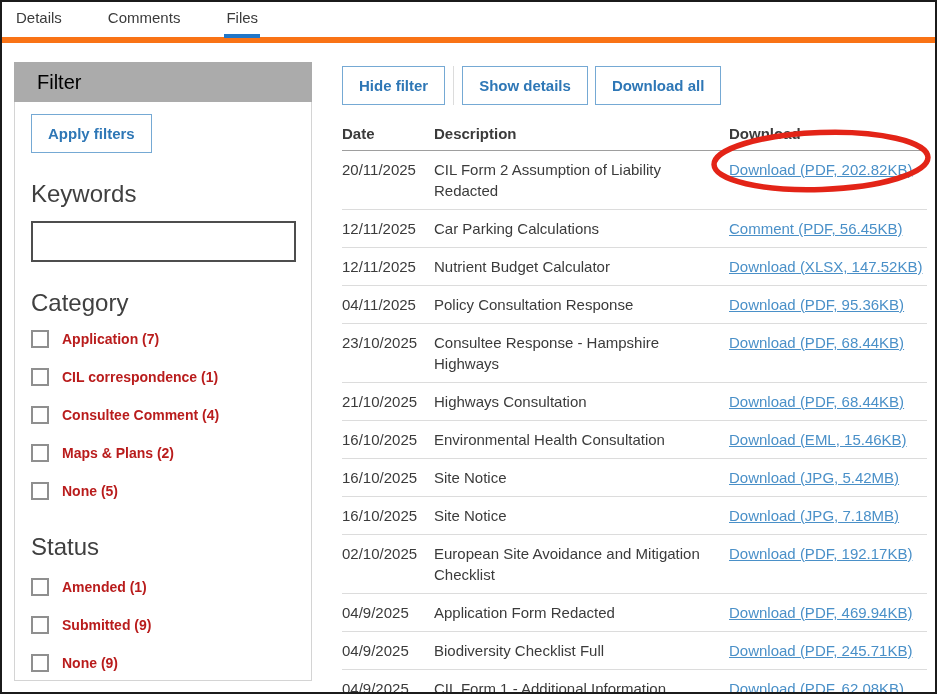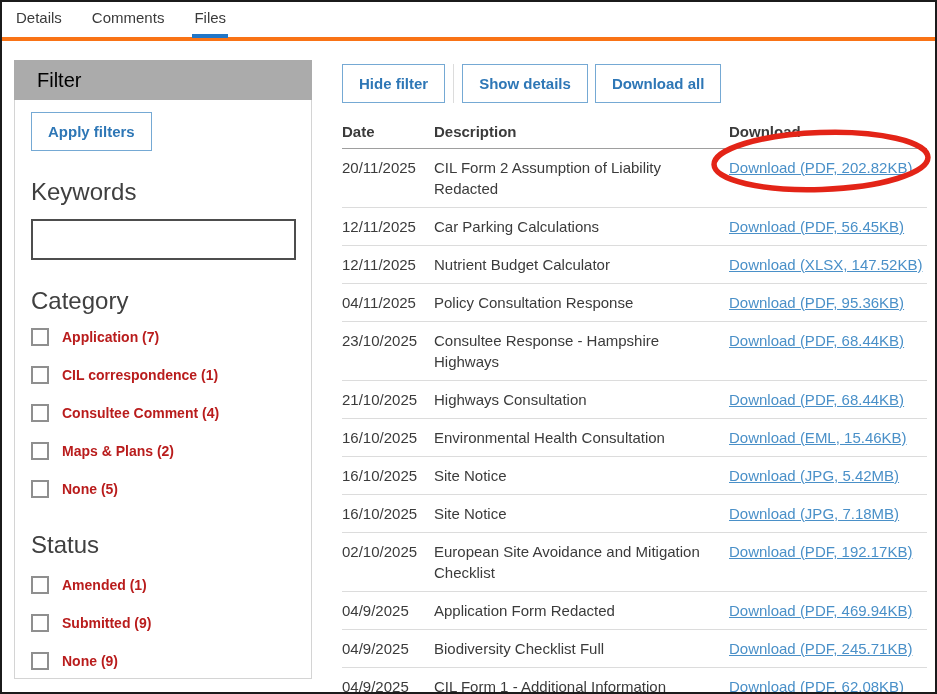--- a/index.html
+++ b/index.html
@@ -3,22 +3,22 @@
 <meta charset="utf-8">
 <style>
   * { margin:0; padding:0; box-sizing:border-box; }
   html,body { background:#fff; }
   body { font-family:"Liberation Sans", sans-serif; }
   .page {
     position:relative; width:937px; height:694px; overflow:hidden;
     background:#fff; border:2px solid #1b1b1b;
   }
   
-  .tabs { display:flex; align-items:flex-end; gap:26px; padding:7px 0 0 12px;
-          border-bottom:4px solid #f97316; }
+  .tabs { display:flex; align-items:flex-end; gap:42px; padding:7px 0 0 12px;
+          border-bottom:6px solid #f97316; }
   .tab { background:none; border:none; font-family:inherit; font-size:15px; color:#3b3b3b;
          padding:0 2px 8px; border-bottom:4px solid transparent; margin-bottom:-1px; cursor:pointer; }
   .tab.active { border-bottom-color:#2176c7; }
   
   .content { display:flex; padding:19px 8px 0 12px; }
   .sidebar { flex:0 0 298px; width:298px; }
   .filter-header { background:#ababab; height:40px; display:flex; align-items:center;
                    padding-left:23px; font-size:20px; font-weight:normal; color:#000000; }
   .filter-body { border:1px solid #d4d4d4; border-top:none; height:579px;
                  padding:12px 15px 0 16px; background:#fff; }
@@ -122,21 +122,21 @@
       </div>
       <div id="rows">
           <div class="trow">
     <div class="c-date">20/11/2025</div>
     <div class="c-desc">CIL Form 2 Assumption of Liability Redacted</div>
     <div class="c-dl"><a class="dl" href="#">Download (PDF, 202.82KB)</a></div>
   </div>
           <div class="trow">
     <div class="c-date">12/11/2025</div>
     <div class="c-desc">Car Parking Calculations</div>
-    <div class="c-dl"><a class="dl" href="#">Download (PDF, 56.45KB)</a></div>
+    <div class="c-dl"><a class="dl" href="#">Comment (PDF, 56.45KB)</a></div>
   </div>
           <div class="trow">
     <div class="c-date">12/11/2025</div>
     <div class="c-desc">Nutrient Budget Calculator</div>
     <div class="c-dl"><a class="dl" href="#">Download (XLSX, 147.52KB)</a></div>
   </div>
           <div class="trow">
     <div class="c-date">04/11/2025</div>
     <div class="c-desc">Policy Consultation Response</div>
     <div class="c-dl"><a class="dl" href="#">Download (PDF, 95.36KB)</a></div>

